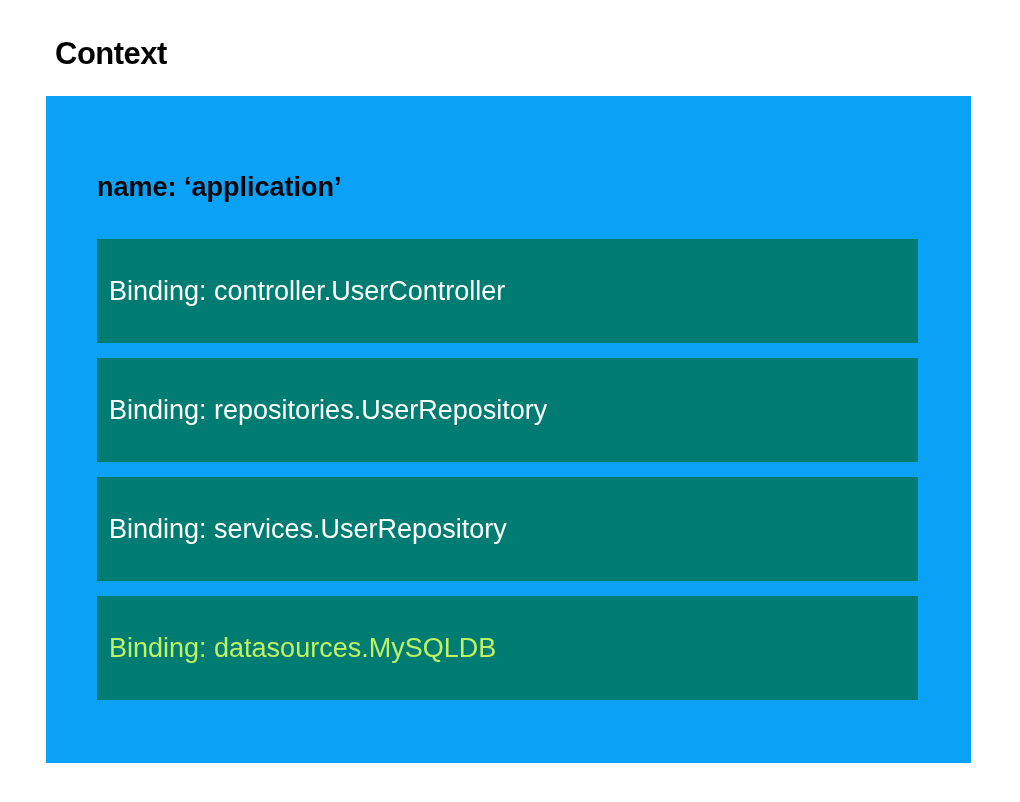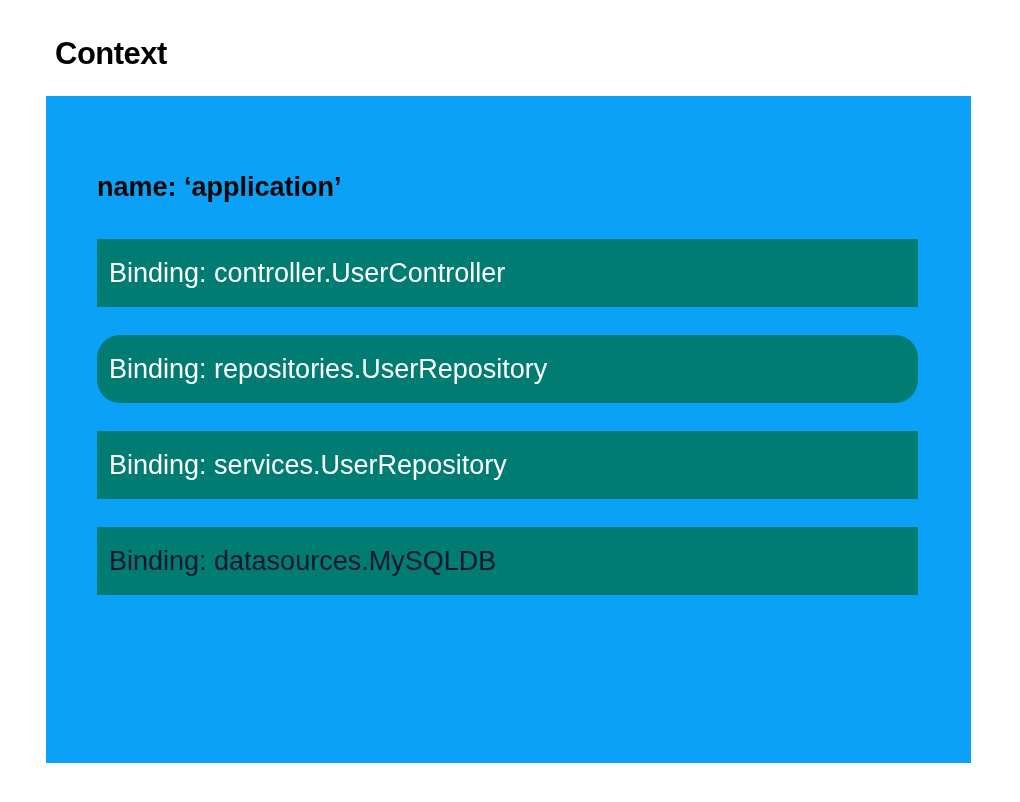--- a/index.html
+++ b/index.html
@@ -42,22 +42,22 @@
     white-space: pre-line;
   }
   .bindings {
     position: absolute;
     left: 51px;
     top: 143px;
     width: 821px;
   }
   .binding {
     width: 821px;
-    height: 68px;
-    margin-bottom: 28px;
+    height: 104px;
+    margin-bottom: 15px;
     display: flex;
     align-items: center;
     box-sizing: border-box;
     padding-left: 12px;
     font-size: 27px;
     font-weight: normal;
   }
 </style>
 </head>
 <body>
@@ -70,26 +70,26 @@
 
     <div class="props">
       <div>name: ‘application’</div>
       <div>registry:</div>
     </div>
 
     <div class="bindings">
       <div class="binding" style="background: rgb(0, 124, 114); color: rgb(255, 255, 255);">
         <span>Binding: controller.UserController</span>
       </div>
-      <div class="binding" style="background: rgb(0, 124, 114); color: rgb(255, 255, 255); border-radius: 23px;">
+      <div class="binding" style="background: rgb(0, 124, 114); color: rgb(255, 255, 255);">
         <span>Binding: repositories.UserRepository</span>
       </div>
       <div class="binding" style="background: rgb(0, 124, 114); color: rgb(255, 255, 255);">
         <span>Binding: services.UserRepository</span>
       </div>
-      <div class="binding" style="background: rgb(0, 124, 114); color: #0f172a;">
+      <div class="binding" style="background: rgb(0, 124, 114); color: #bef264;">
         <span>Binding: datasources.MySQLDB</span>
       </div>
     </div>
 
   </div>
 
 </div>
 
 </body></html>

